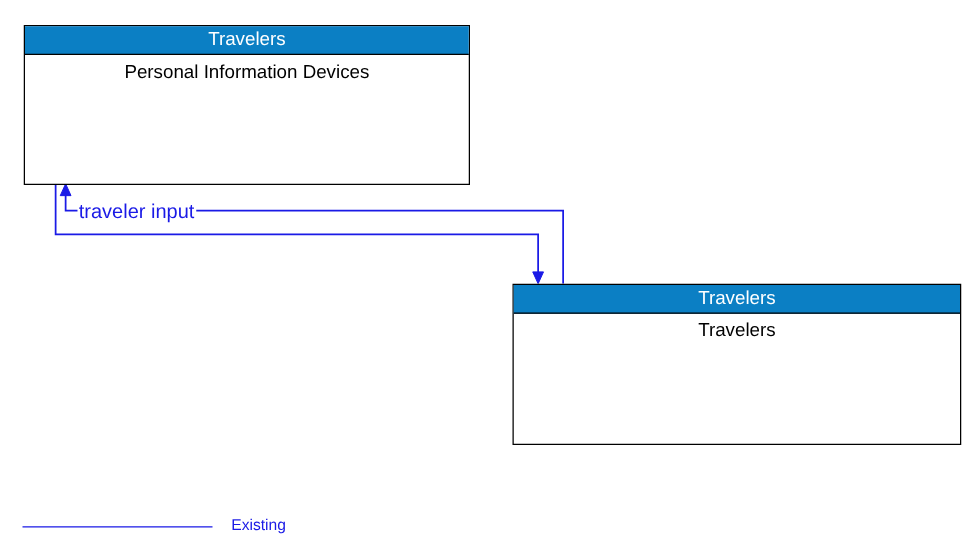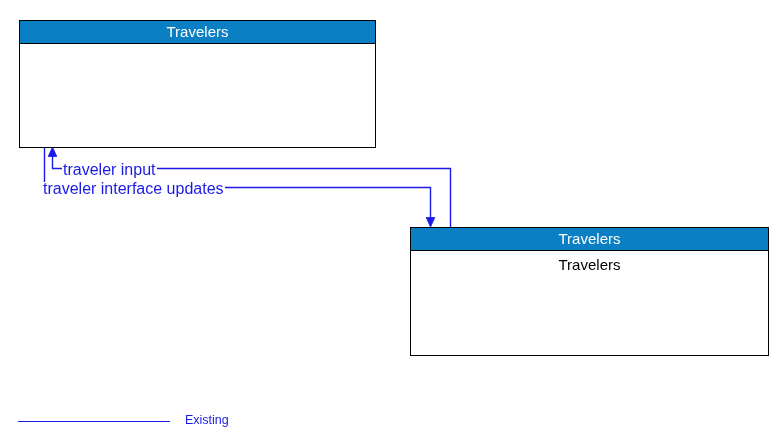--- a/index.html
+++ b/index.html
@@ -137,29 +137,29 @@
     </g>
 
     <g>
       <path d="M 44.5 148 L 44.5 187.5 L 430.5 187.5 L 430.5 219" fill="none" stroke="#1a1ae6" stroke-width="1.4"></path>
       <polygon points="430.5,227 426.2,217.5 434.8,217.5" fill="#1a1ae6" stroke="#1a1ae6" stroke-width="0.8"></polygon>
     </g>
   </svg>
 
   <div class="entity-box" id="box-pid">
     <div class="entity-header">Travelers</div>
+    <div class="entity-title">Personal Information Devices</div>
   </div>
 
   <div class="entity-box" id="box-travelers">
     <div class="entity-header">Travelers</div>
     <div class="entity-title">Travelers</div>
   </div>
 
   <div class="flow-label" id="label-traveler-input">traveler input</div>
 
-  <div class="flow-label" id="label-traveler-interface-updates">traveler interface updates</div>
 
   <div id="legend">
     <div id="legend-swatch-existing"></div>
     <div id="legend-label-existing">Existing</div>
   </div>
 
 </div>
 
 </body></html>

